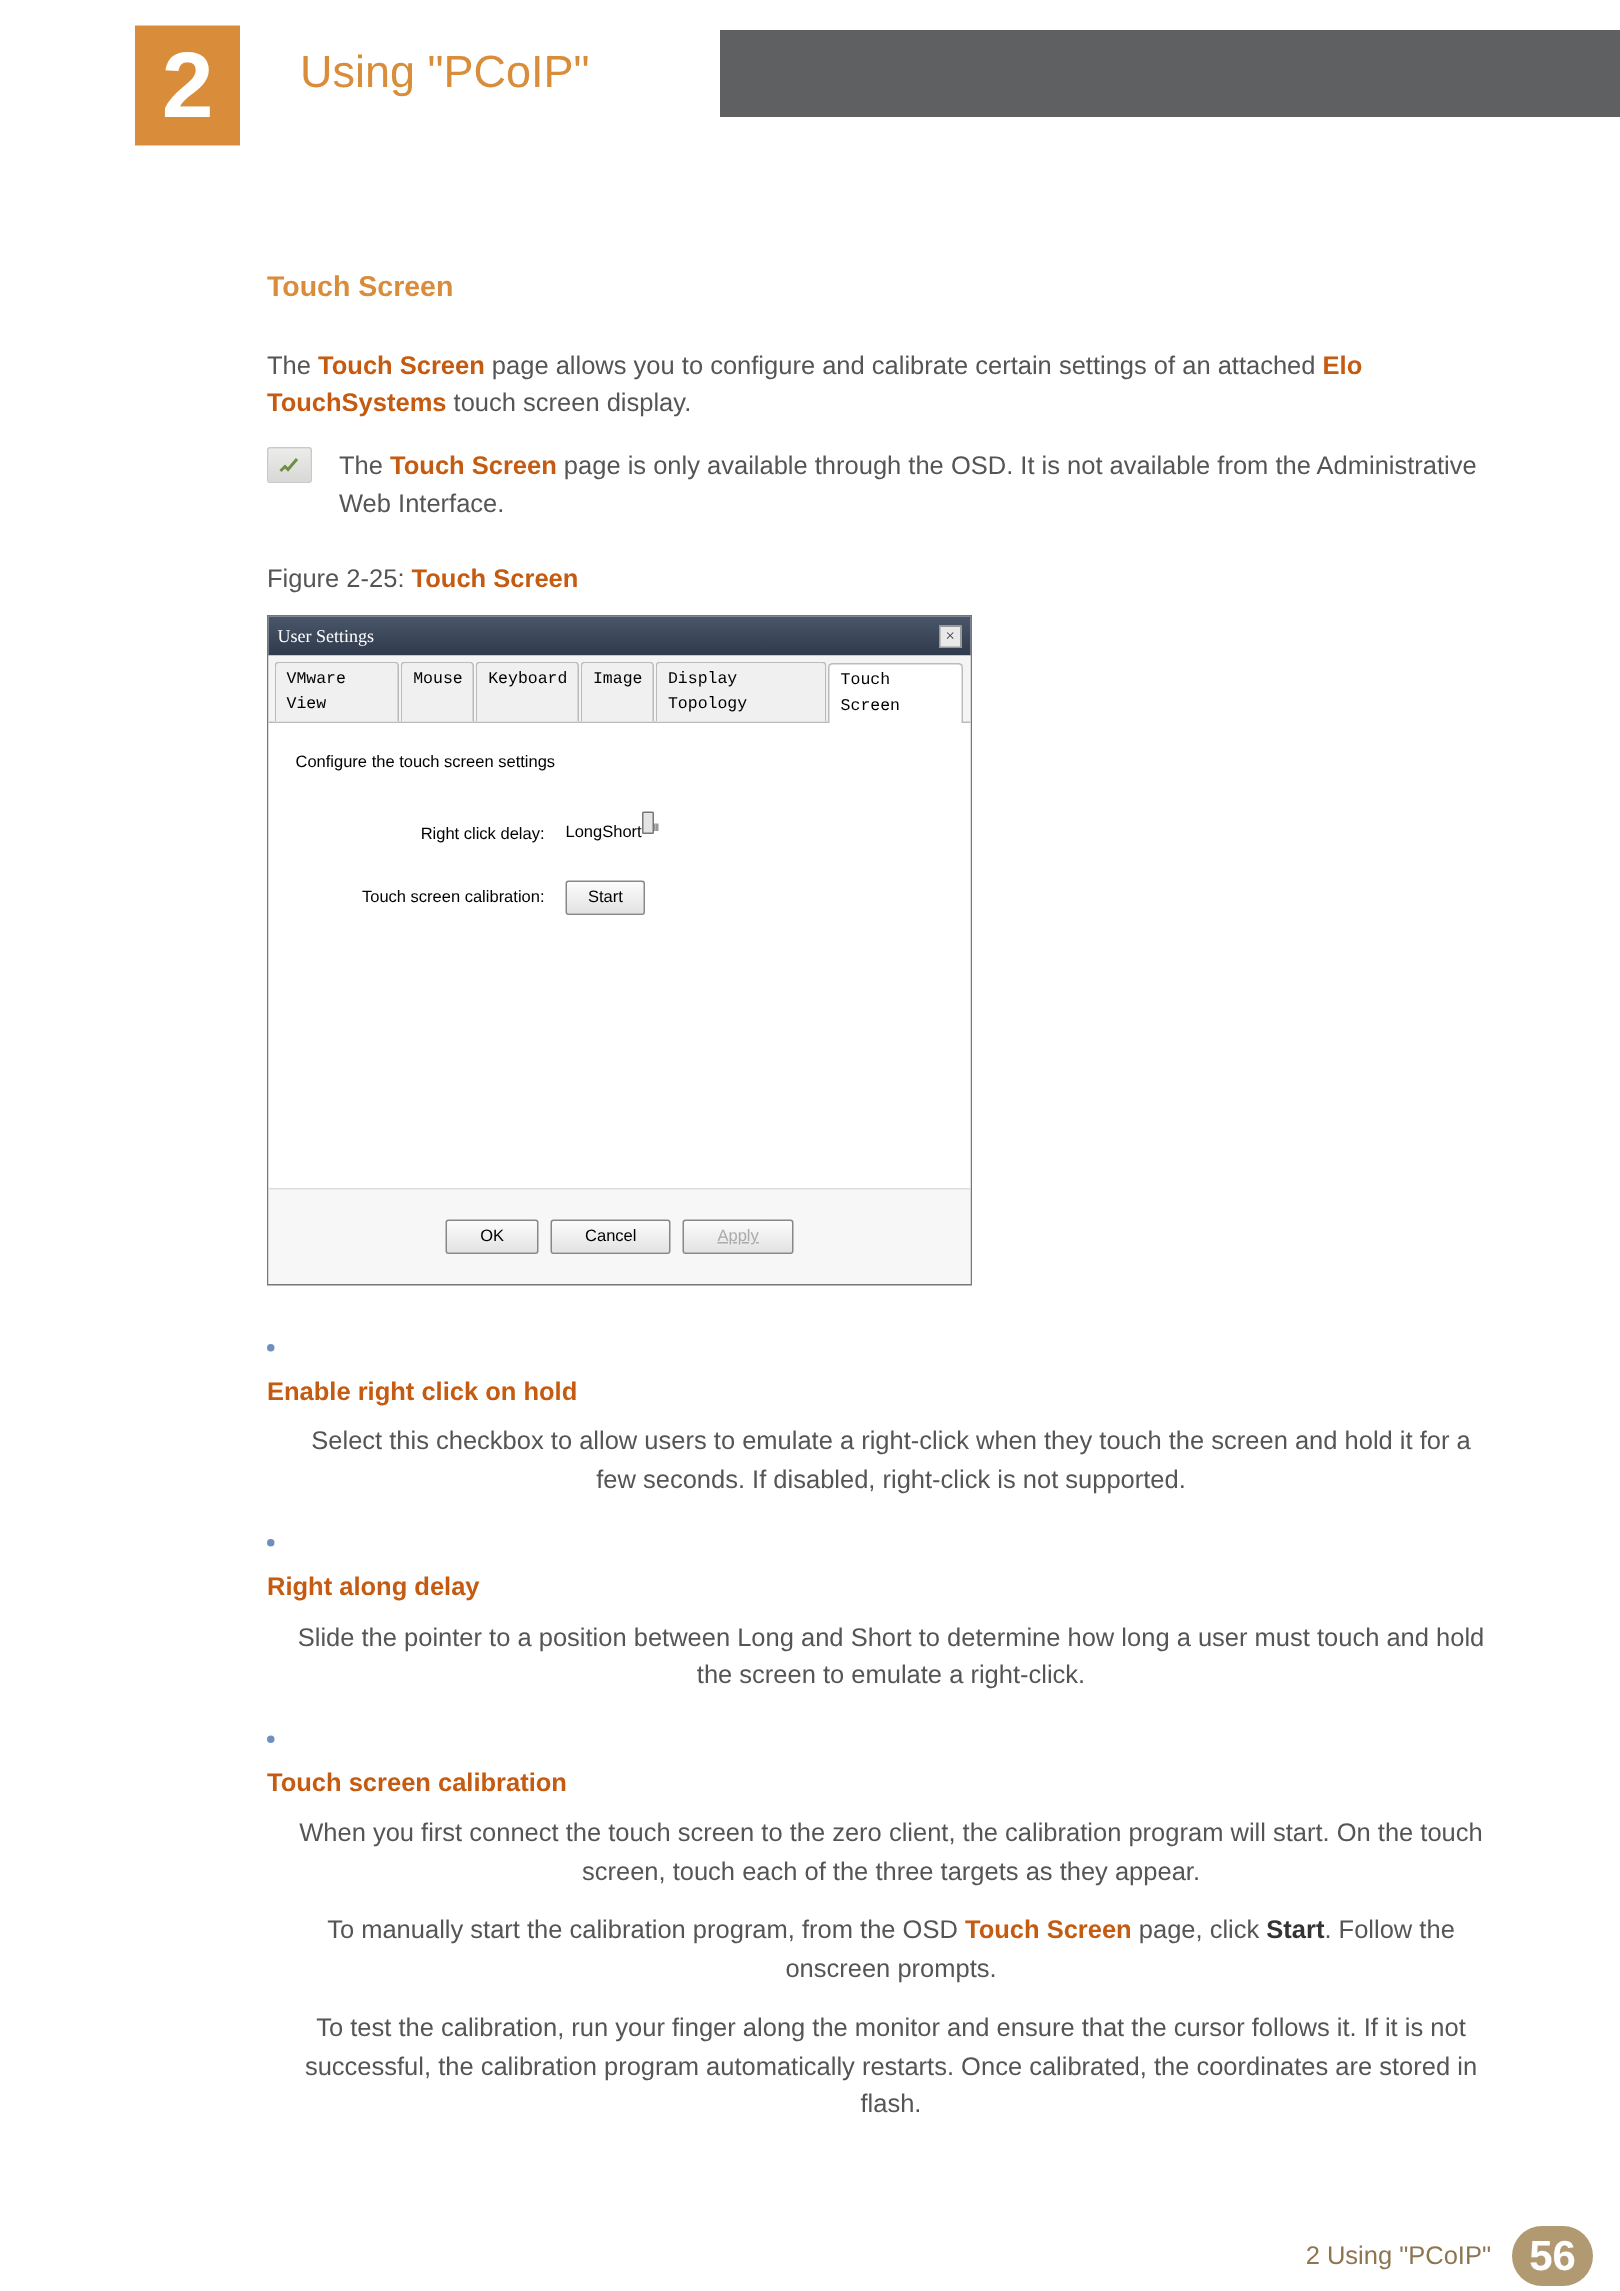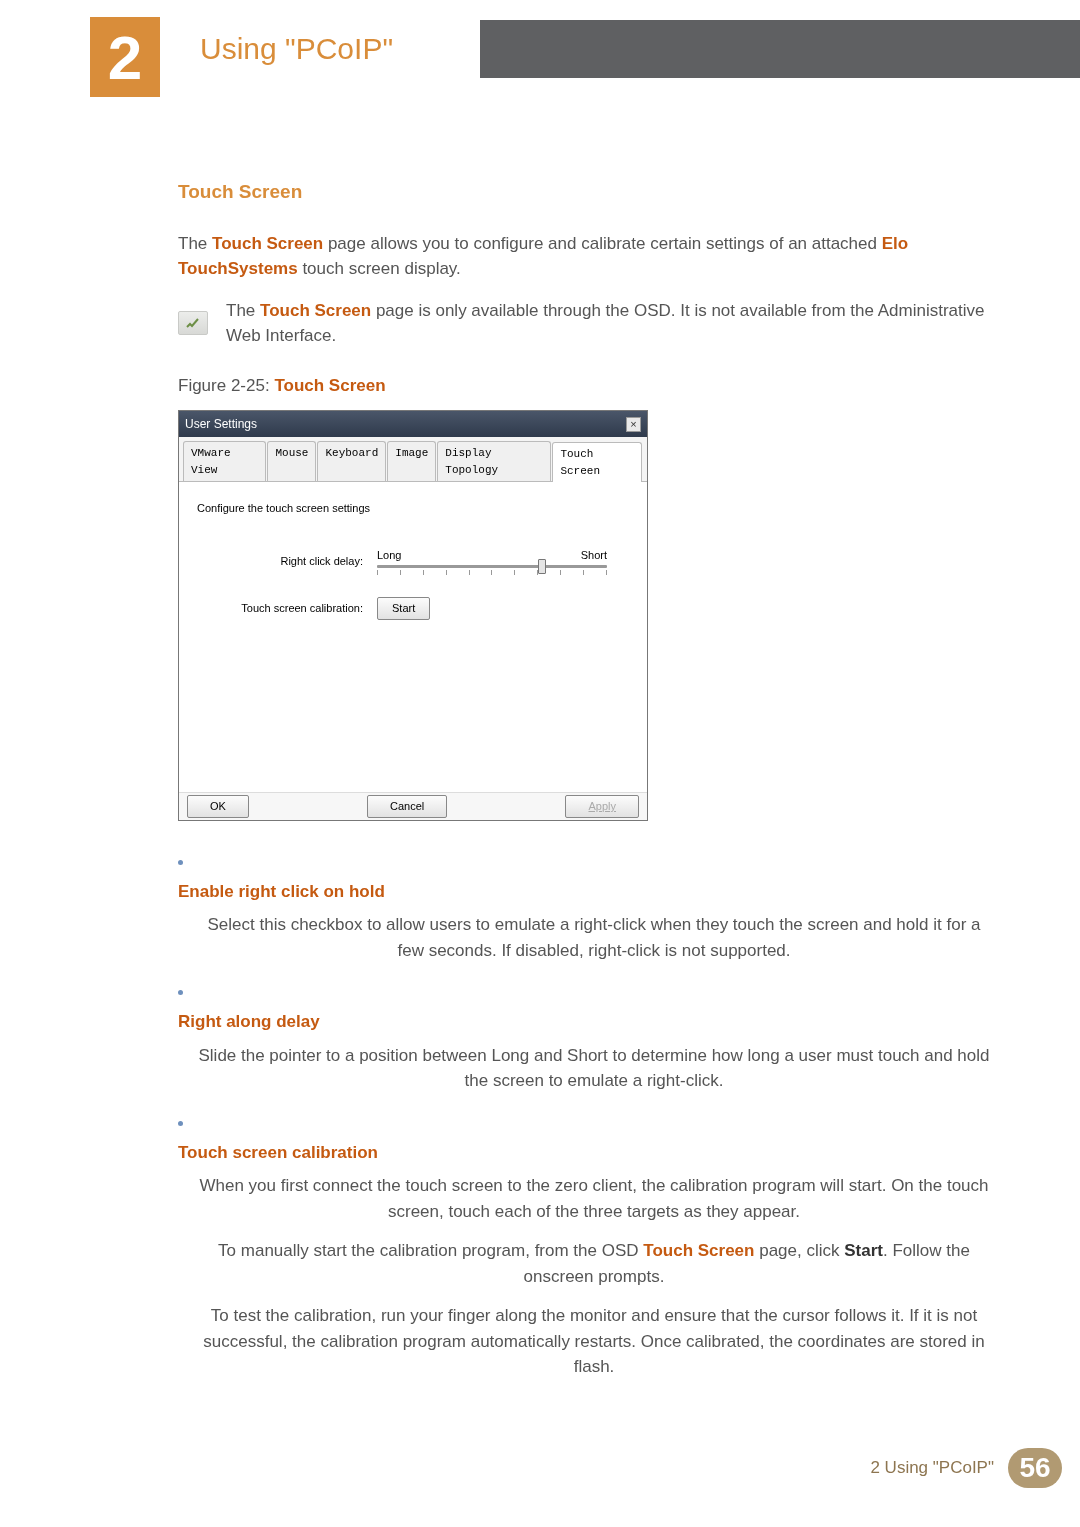--- a/index.html
+++ b/index.html
@@ -47,21 +47,21 @@
     }
     .section-title {
       color: #d98d3a;
       font-size: 19px;
       font-weight: bold;
       margin-bottom: 24px;
     }
     .para { margin-bottom: 16px; color: #555; }
     .accent-bold { color: #c55a11; font-weight: bold; }
     .bold-dark { color: #333; font-weight: bold; }
-    .note-row { display: flex; gap: 18px; margin: 16px 0 24px; align-items: center; }
+    .note-row { display: flex; gap: 18px; margin: 16px 0 24px; }
     .note-icon {
       width: 30px; height: 24px;
       background: linear-gradient(#ecedeb, #d8d9d6);
       border: 1px solid #c9cac7;
       border-radius: 2px;
       display: flex; align-items: center; justify-content: center;
       flex-shrink: 0;
       color: #6d8f46;
     }
     .figure-caption { margin-top: 8px; font-size: 17px; }
@@ -76,20 +76,21 @@
       background: #fff;
     }
     .dialog-titlebar {
       background: linear-gradient(#4a5669, #2f3a4c);
       color: #fff;
       padding: 4px 6px;
       display: flex;
       justify-content: space-between;
       align-items: center;
       font-size: 12px;
+      font-family: Liberation Serif, serif;
     }
     .dialog-close {
       width: 15px; height: 15px;
       background: #e9e9e9;
       border: 1px solid #999;
       text-align: center;
       line-height: 12px;
       font-size: 11px;
       color: #333;
       cursor: pointer;
@@ -126,36 +127,36 @@
       width: 14px; height: 14px;
       border: 1px solid #888;
       background: #fff;
       display: inline-block;
       position: relative;
     }
     .checkbox::after{
       content:""; position:absolute; left:2px; top:2px; width:8px; height:8px;
       border-radius:2px; background:#ccd1c8;
     }
-    .slider-wrap { display:flex; flex-direction:column; width:230px;text-align:center; }
+    .slider-wrap { display:flex; flex-direction:row; width:230px;text-align:center; }
     .slider-labels { display:flex; justify-content:space-between; font-size:11px; margin-bottom: 2px;}
     .slider-track { height: 3px; background:#999; position:relative; border-radius:1px; }
     .slider-ticks { display:flex; justify-content:space-between; margin-top:2px; }
     .slider-ticks span { width:1px; height:5px; background:#999; display:block; }
     .slider-thumb {
       position:absolute; top:-6px; left:70%;
       width:8px; height:15px; background:#e4e4e4; border:1px solid #777;
       border-radius:1px;
     }
     .small-button {
       border:1px solid #888; background:linear-gradient(#fcfcfc,#e2e2e2);
       padding:2px 14px; font-size:11px; border-radius:2px; cursor:pointer;
     }
     .dialog-footer {
-      display:flex; justify-content:space-between; gap:8px; padding:2px 8px; border-top:1px solid #ddd;
+      display:flex; justify-content:center; gap:8px; padding:20px 8px; border-top:1px solid #ddd;
       background:#f7f7f7;
     }
     .dialog-footer .small-button { padding:2px 22px; }
     .small-button.disabled { color:#aaa; cursor:default;text-decoration:underline; }
     .bullets { margin-left: 0; }
     .bullet-item { margin-bottom: 18px; }
     .bullet-head { display: flex; align-items: baseline; gap: 14px; flex-direction: column; }
     .bullet-dot { width:5px; height:5px; border-radius:50%; background:#6e90bd; display:inline-block; margin-top:9px;}
     .bullet-title { color:#c55a11; font-weight:bold; font-size:17px; }
     .bullet-body { margin-left: 20px; margin-top: 8px; font-size: 17px; color:#555; }

